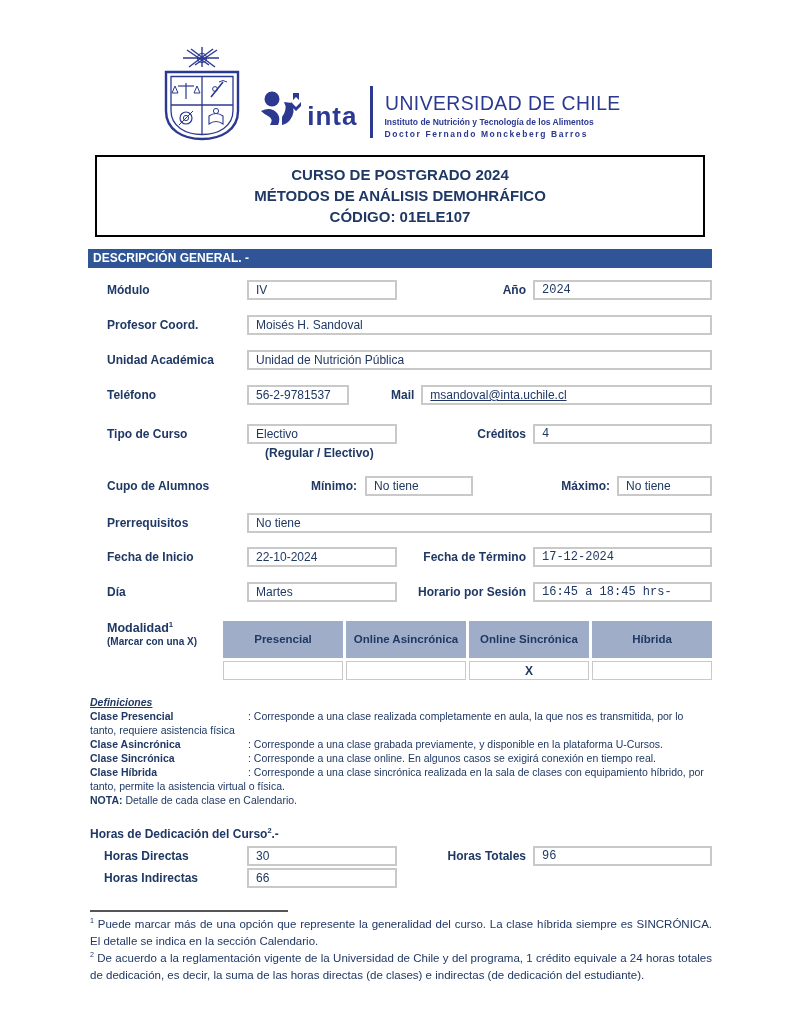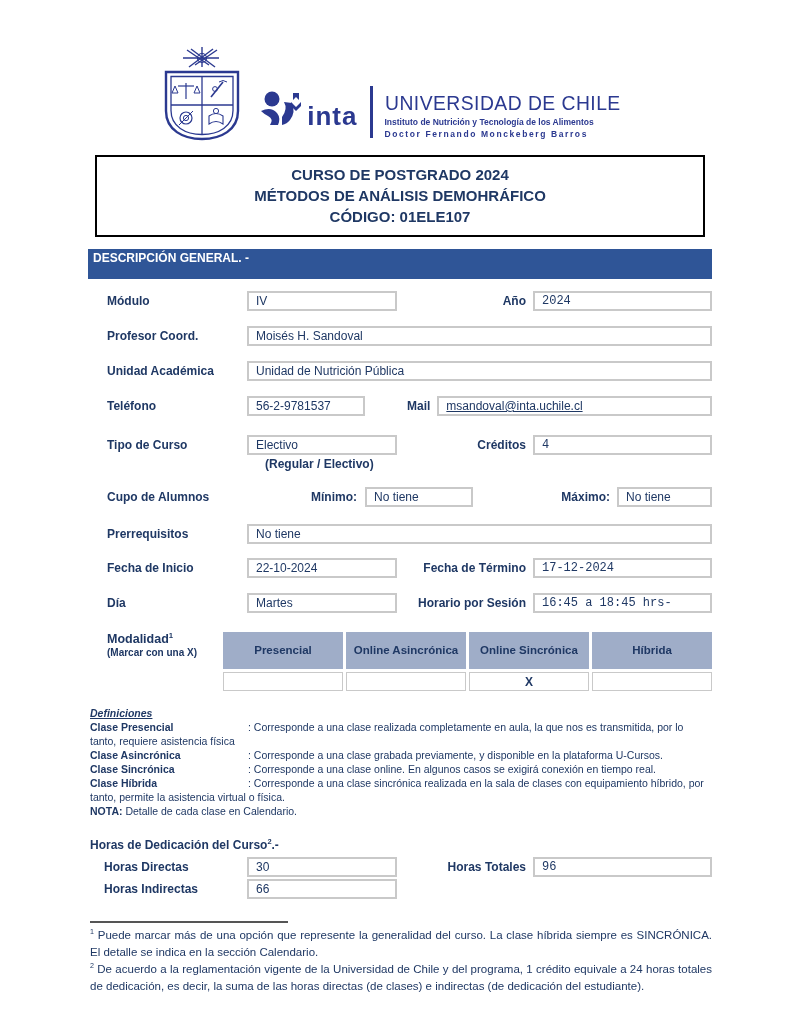--- a/index.html
+++ b/index.html
@@ -19,30 +19,30 @@
   .hdr-text { display:flex; flex-direction:column; margin-bottom:3px; }
   .hdr-univ { font-size:21px; color:#2b3990; letter-spacing:0.5px; transform:scaleX(0.92); transform-origin:left; white-space:nowrap; font-weight:normal; }
   .hdr-small { font-size:8.5px; font-weight:bold; color:#2b3990; margin-top:2px; white-space:nowrap; }
   .hdr-small.sp { letter-spacing:1.6px; }
 
   
   .title-box { margin:13px 7px 0 7px; border:2px solid #000000; padding:7px 10px 8px 10px; text-align:center; }
   .title-box div { font-weight:bold; font-size:15px; line-height:21px; }
 
   
-  .section-bar { margin-top:12px; background:#2f5597; color:#ffffff; font-weight:bold; font-size:12px; height:30px; line-height:19px; padding-left:5px; }
+  .section-bar { margin-top:12px; background:#2f5597; color:#ffffff; font-weight:bold; font-size:12px; height:19px; line-height:19px; padding-left:5px; }
 
   
   .row { display:flex; align-items:center; padding-left:19px; }
   .row.top { align-items:flex-start; }
   .lbl { width:140px; flex:0 0 140px; font-weight:bold; font-size:12px; }
   .box { border:2px solid #c9c9c9; height:20px; display:flex; align-items:center; padding:0 7px; font-size:12px; background:#fff; }
   .box.w150 { width:150px; }
   .box.w155 { width:179px;font-family:Liberation Mono, monospace; }
-  .box.w118 { width:118px; }
+  .box.w118 { width:102px; }
   .box.w108 { width:108px; }
   .box.w95  { width:95px; }
   .box.grow { flex:1; }
   .rlbl { font-weight:bold; font-size:12px; margin-left:auto; padding-right:7px; white-space:nowrap; }
   .mail-link { text-decoration:underline; }
   .hint { font-weight:bold; font-size:12px; margin:2px 0 0 188px; }
   .inlbl { font-weight:bold; font-size:12px; margin-left:16px; padding-right:8px;padding-left:46px; }
 
   
   .modalidad { display:flex; margin-top:19px; padding-left:19px; align-items:flex-start; }

